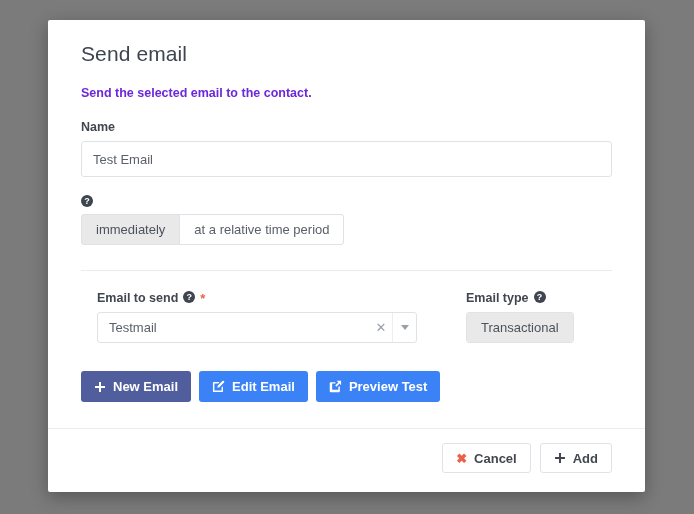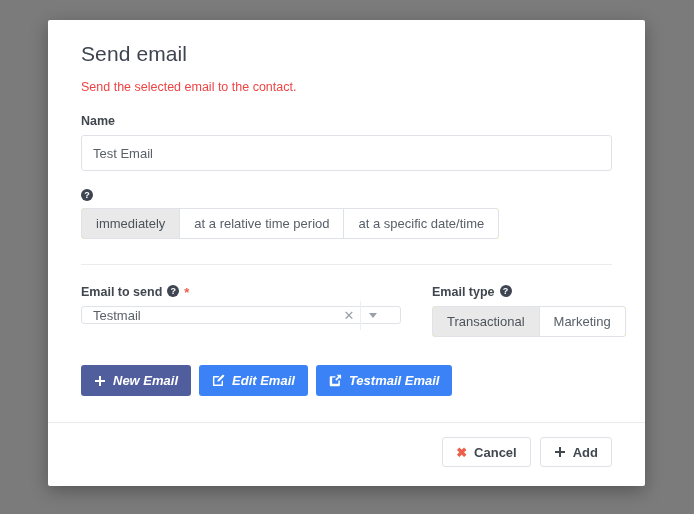--- a/index.html
+++ b/index.html
@@ -26,27 +26,28 @@
   }
 
   .modal-body {
     padding: 22px 33px 0 33px;
   }
 
   .title {
     font-size: 21px;
     color: #3e4551;
     font-weight: 400;
-    margin: 0 0 14px 0;
+    margin: 0 0 20px 0;
     letter-spacing: 0.1px;
   }
   .subtitle {
     font-size: 12.5px;
-    color: #ef4444;
+    color: #6d28d9;
     margin: 0 0 20px 0;
+    font-weight: bold;
   }
 
   .field-label {
     font-size: 12.5px;
     font-weight: bold;
     color: #41474f;
     margin: 0 0 7px 0;
     display: flex;
     align-items: flex-start;
     gap: 5px;
@@ -120,36 +121,37 @@
   }
 
   .divider {
     border: 0;
     border-top: 1px solid #ececec;
     margin: 25px 0 20px 0;
   }
 
   .two-col {
     display: flex;
-    gap: 17px;
+    gap: 6px;
+    margin-left: 16px;
   }
   .col-left { width: 349px; }
   .col-right { flex: 1; padding-left: 14px; }
 
   
   .select-box {
     box-sizing: border-box;
     width: 320px;
-    height: 18px;
+    height: 31px;
     border: 1px solid #dfe2e6;
     border-radius: 3px;
     background: #fff;
     display: flex;
     align-items: center;
-    padding: 0 16px 0 11px;
+    padding: 0 0 0 11px;
   }
   .select-value {
     flex: 1;
     font-size: 13px;
     color: #5b6169;
   }
   .select-clear {
     width: 22px;
     text-align: center;
     color: #9aa0a9;
@@ -187,21 +189,20 @@
     padding: 0 13px;
     font-size: 13px;
     font-weight: bold;
     color: #ffffff;
     font-family: "Liberation Sans", sans-serif;
     display: inline-flex;
     align-items: center;
     gap: 7px;
     cursor: pointer;
     white-space: nowrap;
-    font-style: italic;
   }
   .btn-primary { background: #515e9e; }
   .btn-muted { background: #3b82f6; }
 
   .ico { display: inline-flex; align-items: center; }
 
   
   .modal-footer {
     border-top: 1px solid #ececec;
     padding: 14px 33px 19px 33px;
@@ -244,21 +245,20 @@
 
     <div class="spacer-18"></div>
 
     <div class="field-label">
       <span class="help-icon">?</span>
     </div>
 
     <div class="toggle-group">
       <button class="toggle-btn active">immediately</button>
       <button class="toggle-btn">at a relative time period</button>
-      <button class="toggle-btn">at a specific date/time</button>
     </div>
 
     <hr class="divider">
 
     <div class="two-col">
 
       <div class="col-left">
         <div class="field-label">
           <span>Email to send</span>
           <span class="help-icon">?</span>
@@ -275,21 +275,20 @@
       </div>
 
       <div class="col-right">
         <div class="field-label">
           <span>Email type</span>
           <span class="help-icon">?</span>
         </div>
 
         <div class="toggle-group">
           <button class="toggle-btn active">Transactional</button>
-          <button class="toggle-btn">Marketing</button>
         </div>
       </div>
 
     </div>
 
     <div class="actions">
 
       <button class="btn btn-primary">
         <span class="ico">
           <svg width="12" height="12" viewBox="0 0 12 12" aria-hidden="true">
@@ -309,21 +308,21 @@
         <span>Edit Email</span>
       </button>
 
       <button class="btn btn-muted">
         <span class="ico">
           <svg width="13" height="13" viewBox="0 0 14 14" aria-hidden="true">
             <path d="M1.8 2.3h5.1v1.6H3.4v6.7h6.7V7.1h1.6v5.1a1 1 0 0 1-1 1H1.8a1 1 0 0 1-1-1V3.3a1 1 0 0 1 1-1z" fill="#ffffff"></path>
             <path d="M8.3 0.9H13v4.7l-1.7-1.7-3.3 3.3-1.3-1.3 3.3-3.3z" fill="#ffffff"></path>
           </svg>
         </span>
-        <span>Testmail Email</span>
+        <span>Preview Test</span>
       </button>
 
     </div>
   </div>
 
   <div class="modal-footer">
     <button class="btn-light">
       <span class="x-red">✖</span>
       <span>Cancel</span>
     </button>

